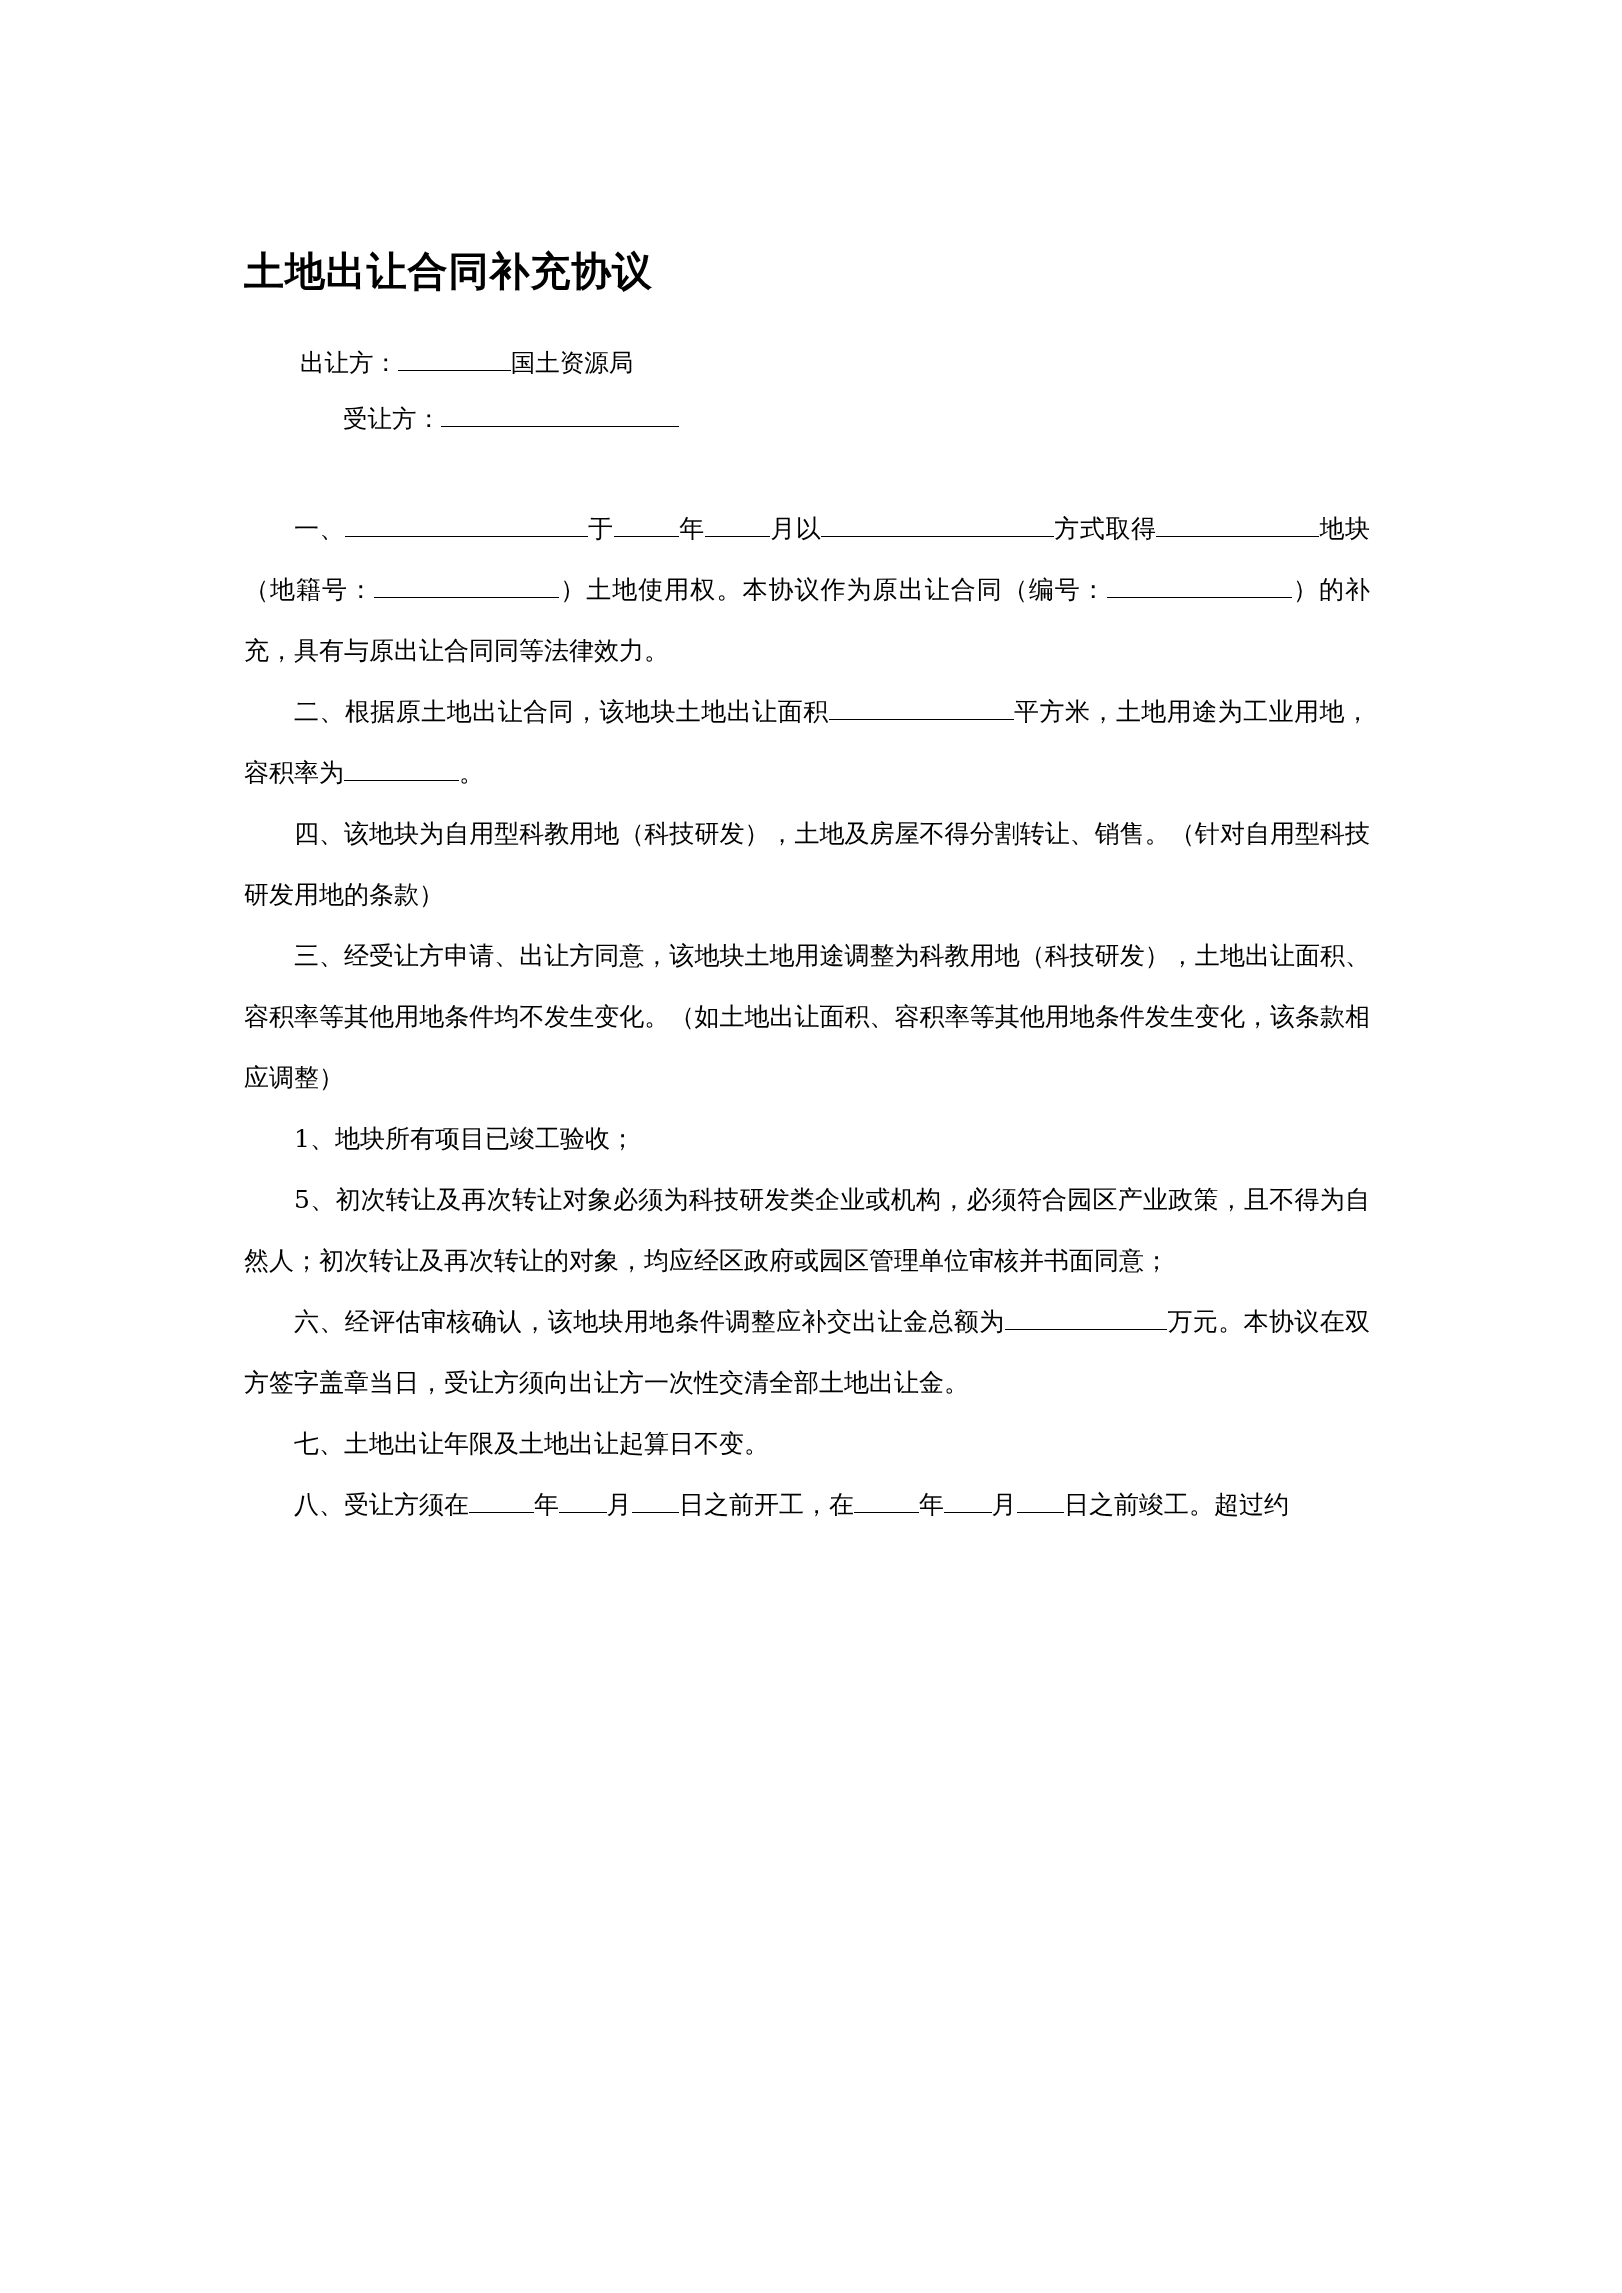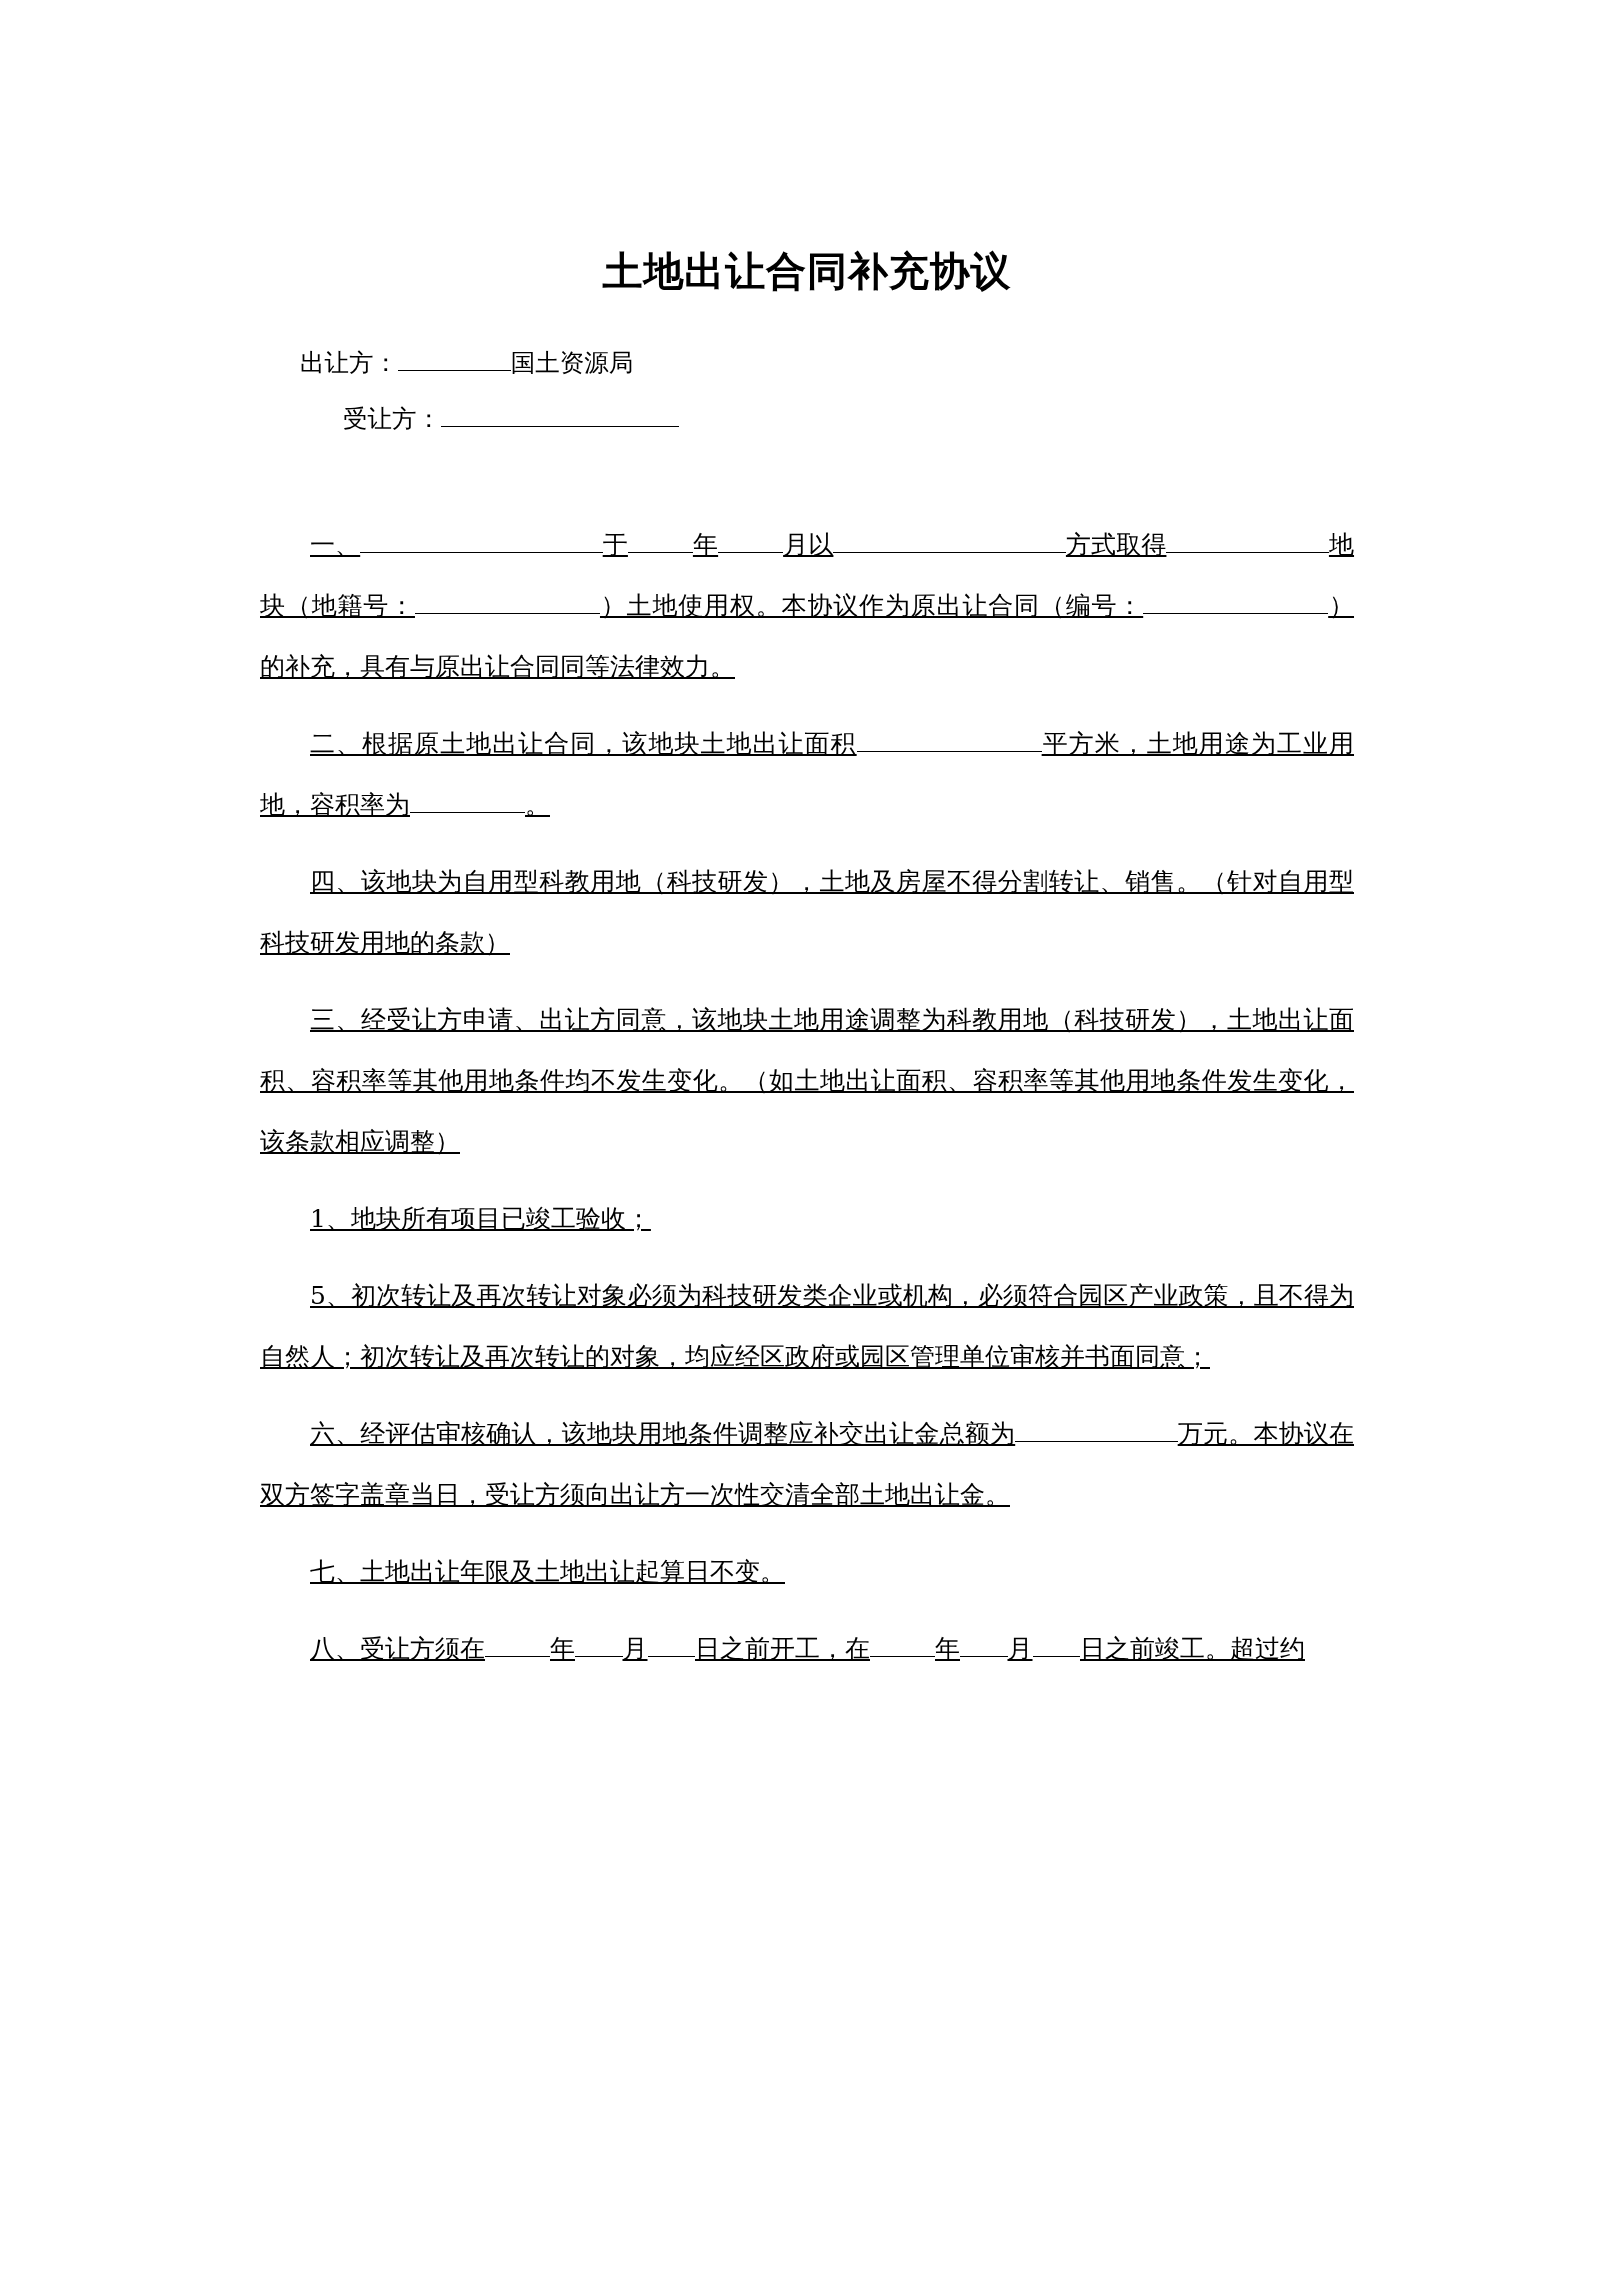--- a/index.html
+++ b/index.html
@@ -19,21 +19,20 @@
     position: absolute;
     left: 244px;
     top: 0;
     width: 1126px;
   }
   .title {
     position: absolute;
     top: 244px;
     left: 0;
     width: 1126px;
-    text-align: center;
     font-family: "DejaVu Sans", "Liberation Sans", sans-serif;
     font-weight: bold;
     font-size: 40px;
     line-height: 55px;
     letter-spacing: 0.9px;
   }
   .party {
     position: absolute;
     left: 56px;
     font-size: 24.5px;
@@ -46,23 +45,22 @@
     position: absolute;
     top: 498px;
     left: 0;
     width: 1126px;
     font-size: 25px;
     line-height: 61px;
     text-align: justify;
     text-justify: inter-character;
   }
   .body p {
-    margin: 16px;
+    margin: 0;
     text-indent: 2em;
-    text-decoration: underline;
   }
   .blank {
     display: inline-block;
     border-bottom: 1.8px solid #000000;
     height: 1.05em;
     vertical-align: baseline;
     text-indent: 0;
   }
   .w25 { width: 2.6em; }
   .w2 { width: 1.9em; }

